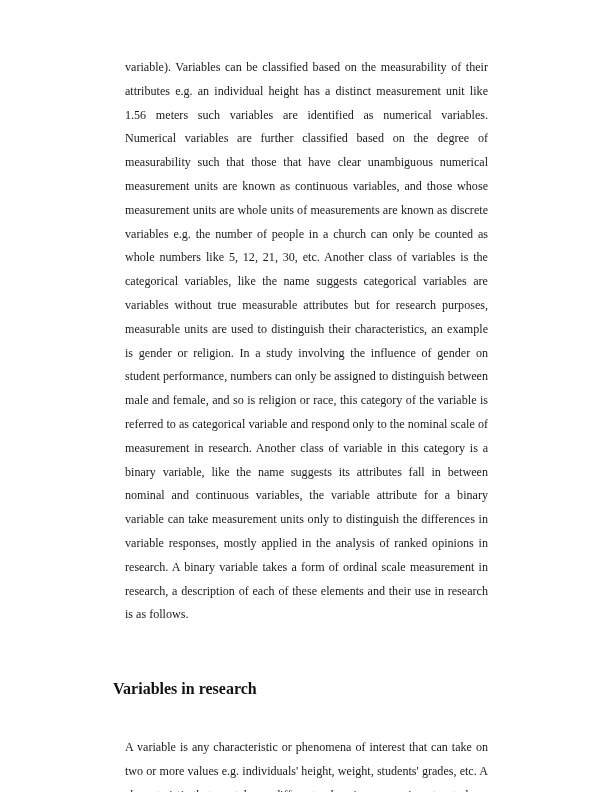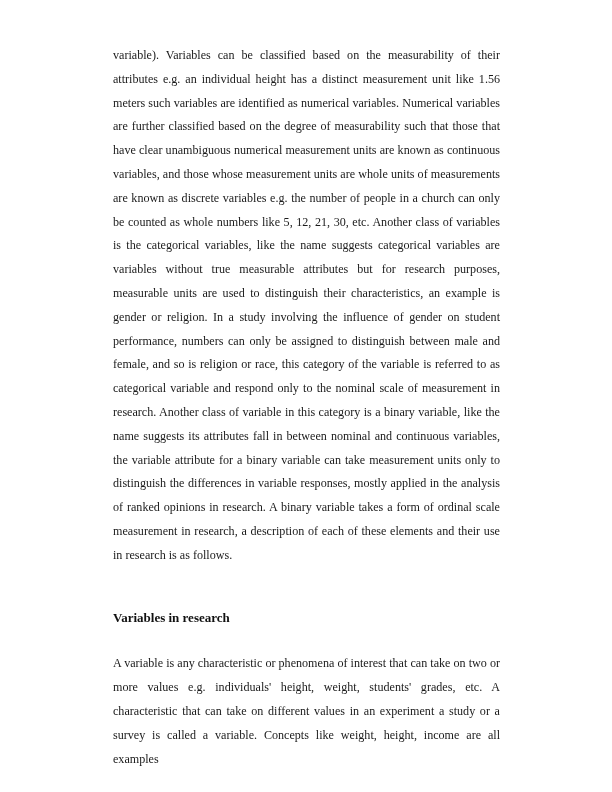--- a/index.html
+++ b/index.html
@@ -21,28 +21,28 @@
     top: 44px;
     width: 387px;
   }
   p.body-par {
     font-family: "Liberation Serif", "DejaVu Serif", serif;
     font-size: 12.1px;
     line-height: 23.8px;
     color: #1a1a1a;
     text-align: justify;
     text-justify: inter-word;
-    margin: 0;
+    margin: 12px;
     padding: 0;
     -webkit-hyphens: none;
     hyphens: none;
   }
   h2.section-heading {
     font-family: "Liberation Serif", "DejaVu Serif", serif;
-    font-size: 13px;
+    font-size: 16px;
     line-height: 23.8px;
     font-weight: bold;
     color: #111111;
     text-align: left;
     margin: 0;
     padding: 0;
   }
   .gap-before-heading {
     height: 38px;
   }

